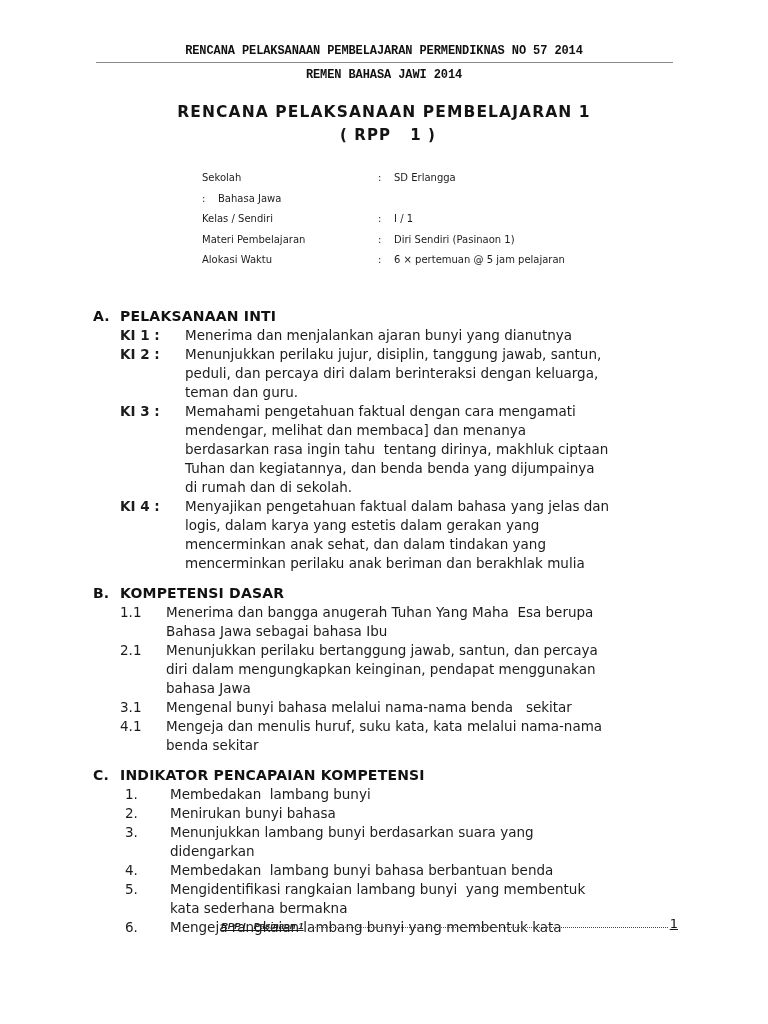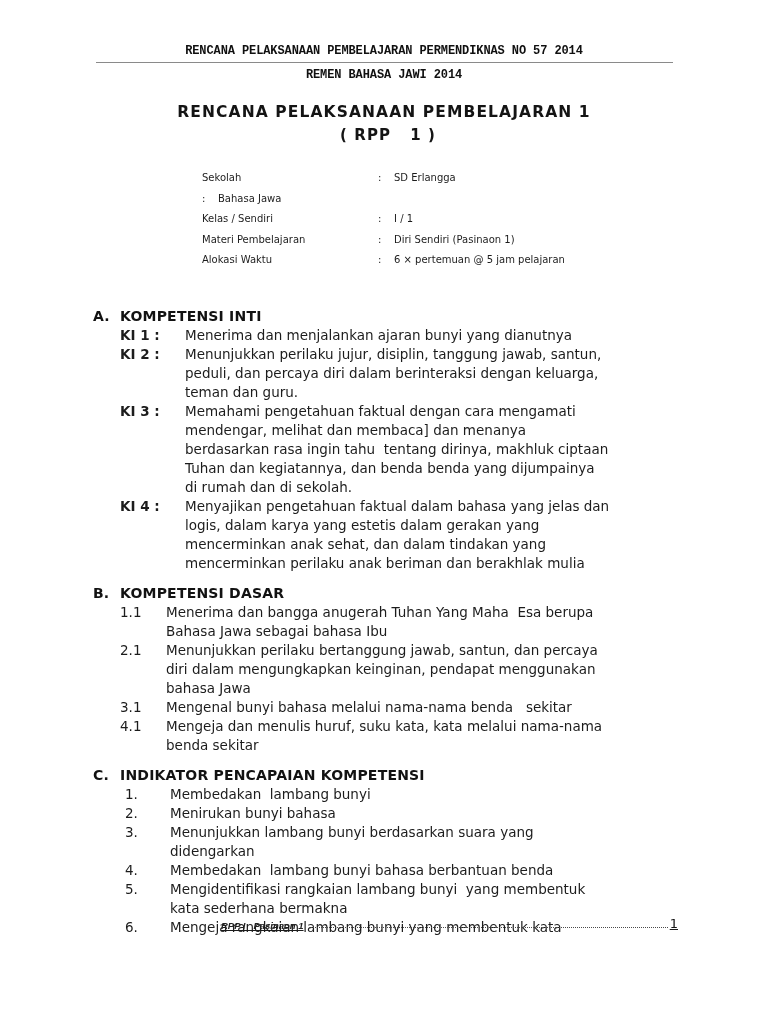--- a/index.html
+++ b/index.html
@@ -154,21 +154,21 @@
     <div class="info-row">
       <span class="info-label">Alokasi Waktu</span>
       <span class="info-colon">:</span>
       <span class="info-value">6 × pertemuan @ 5 jam pelajaran</span>
     </div>
   </div>
 
   <div class="section sec-a">
     <div class="sec-head">
       <span class="letter">A.</span>
-      <span>KOMPETENSI INTI</span>
+      <span>PELAKSANAAN INTI</span>
     </div>
     <div class="sec-items">
       <div class="item">
         <span class="marker">KI 1 :</span>
         <div class="text">Menerima dan menjalankan ajaran bunyi yang dianutnya</div>
       </div>
       <div class="item">
         <span class="marker">KI 2 :</span>
         <div class="text">Menunjukkan perilaku jujur, disiplin, tanggung jawab, santun,
 peduli, dan percaya diri dalam berinteraksi dengan keluarga,

